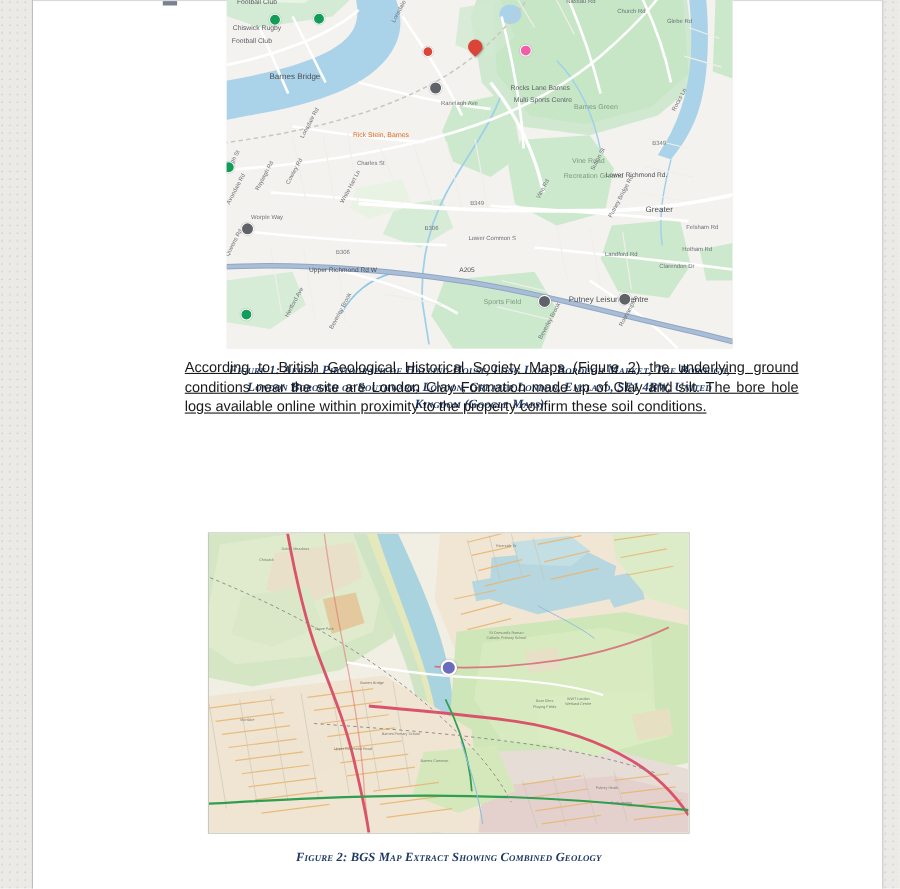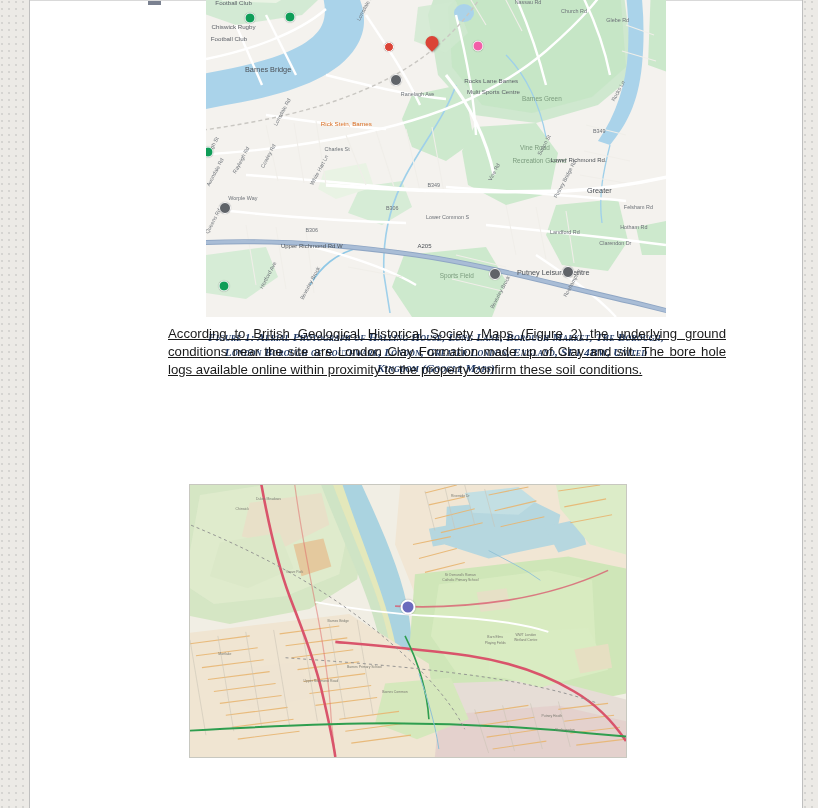--- a/index.html
+++ b/index.html
@@ -440,17 +440,18 @@
                 <div class="osm-label" style="left: 86%; top: 90%;">Roehampton</div>
                 <div class="osm-label" style="left: 30%; top: 72%;">Upper Richmond Road</div>
                 <div class="osm-label" style="left: 8%; top: 62%;">Mortlake</div>
               </div>
             <div class="osm-layer" id="osm-markers">
                 <div class="osm-dot" style="left: 50%; top: 45%; background: rgb(107, 107, 189);"></div>
               </div>
           </div>
         </div>
 
+        <div class="caption" style="margin-top:15px; width:438px;">Figure 2:  BGS Map Extract Showing Combined Geology</div>
       </div>
 
     </div>
   </div>
 </div>
 
 </body></html>

